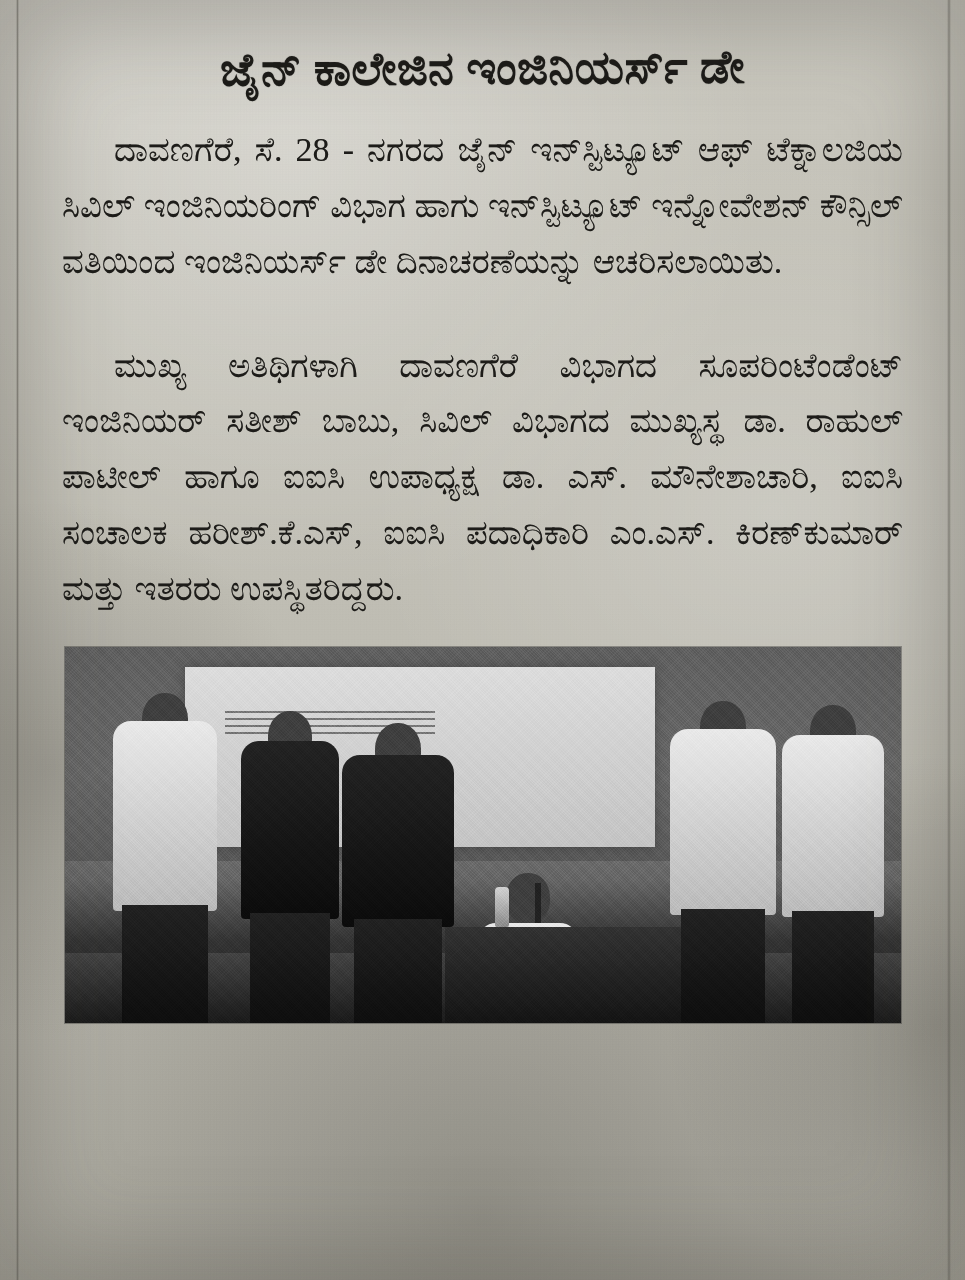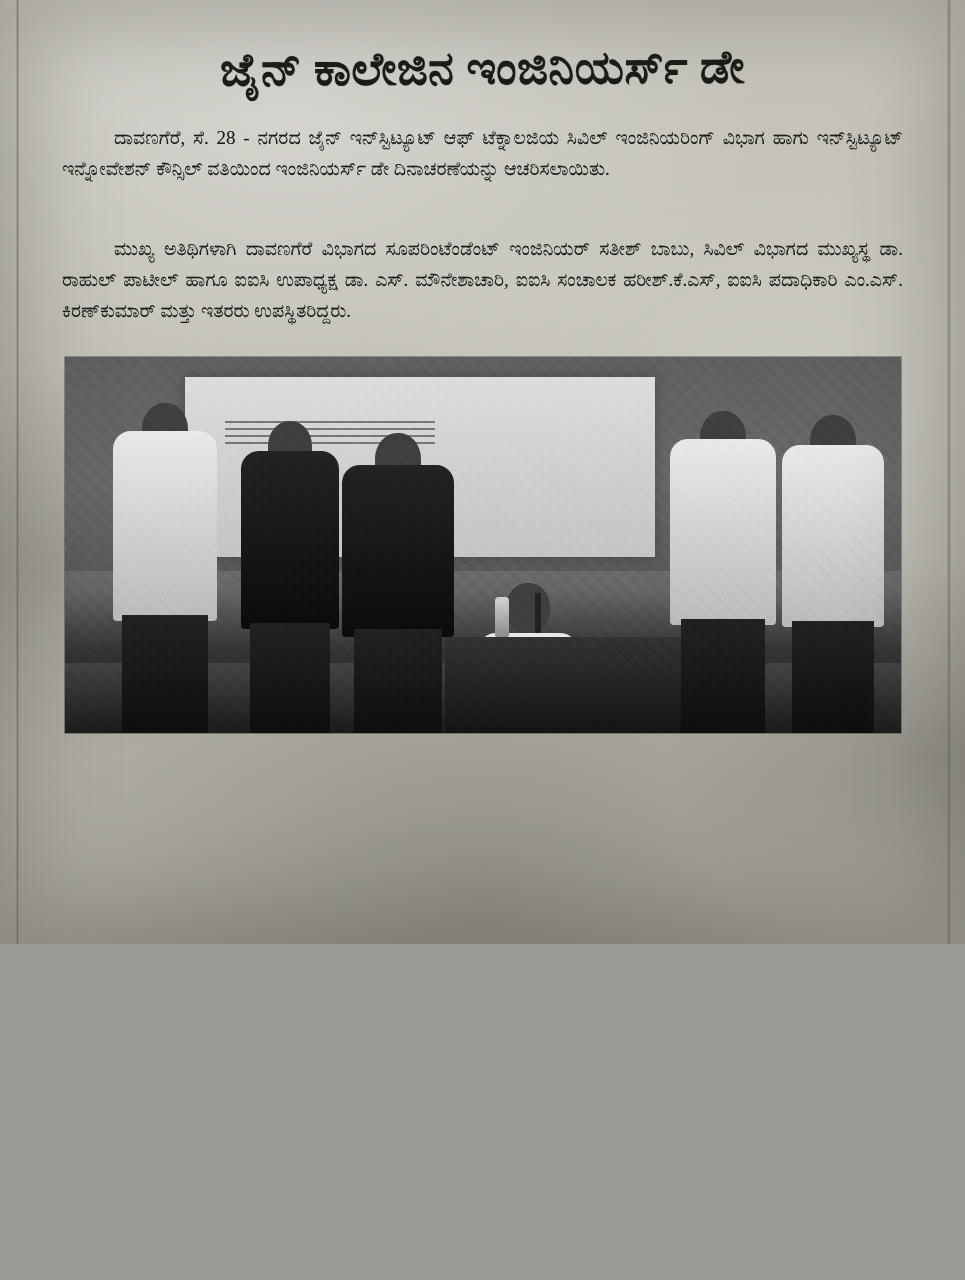--- a/index.html
+++ b/index.html
@@ -6,21 +6,21 @@
     margin: 0;
     padding: 0;
     background: #9a9a94;
   }
   body {
     font-family: "Liberation Sans", sans-serif;
   }
   .page {
     position: relative;
     width: 965px;
-    height: 944px;
+    height: 1280px;
     overflow: hidden;
     background: #b9b7ae;
   }
   
   .paper {
     position: absolute;
     inset: 0;
     background:
       radial-gradient(ellipse 70% 50% at 30% 12%, rgba(255,255,255,0.30), rgba(255,255,255,0) 70%),
       radial-gradient(ellipse 60% 40% at 80% 40%, rgba(255,255,255,0.18), rgba(255,255,255,0) 70%),
@@ -70,21 +70,21 @@
     font-size: 46px;
     line-height: 1.18;
     letter-spacing: 0.5px;
     color: #1b1a17;
     margin: 8px 0 26px 0;
     text-shadow: 0 0 1px rgba(0,0,0,0.35);
     transform: rotate(-0.35deg);
   }
   .article {
     font-family: "Liberation Serif", serif;
-    font-size: 19px;
+    font-size: 34px;
     line-height: 1.64;
     color: #1d1c19;
     text-align: justify;
     text-justify: inter-word;
     -webkit-hyphens: none;
     hyphens: none;
     text-shadow: 0 0 0.6px rgba(0,0,0,0.30);
   }
   .article p {
     margin: 0 0 2px 0;

